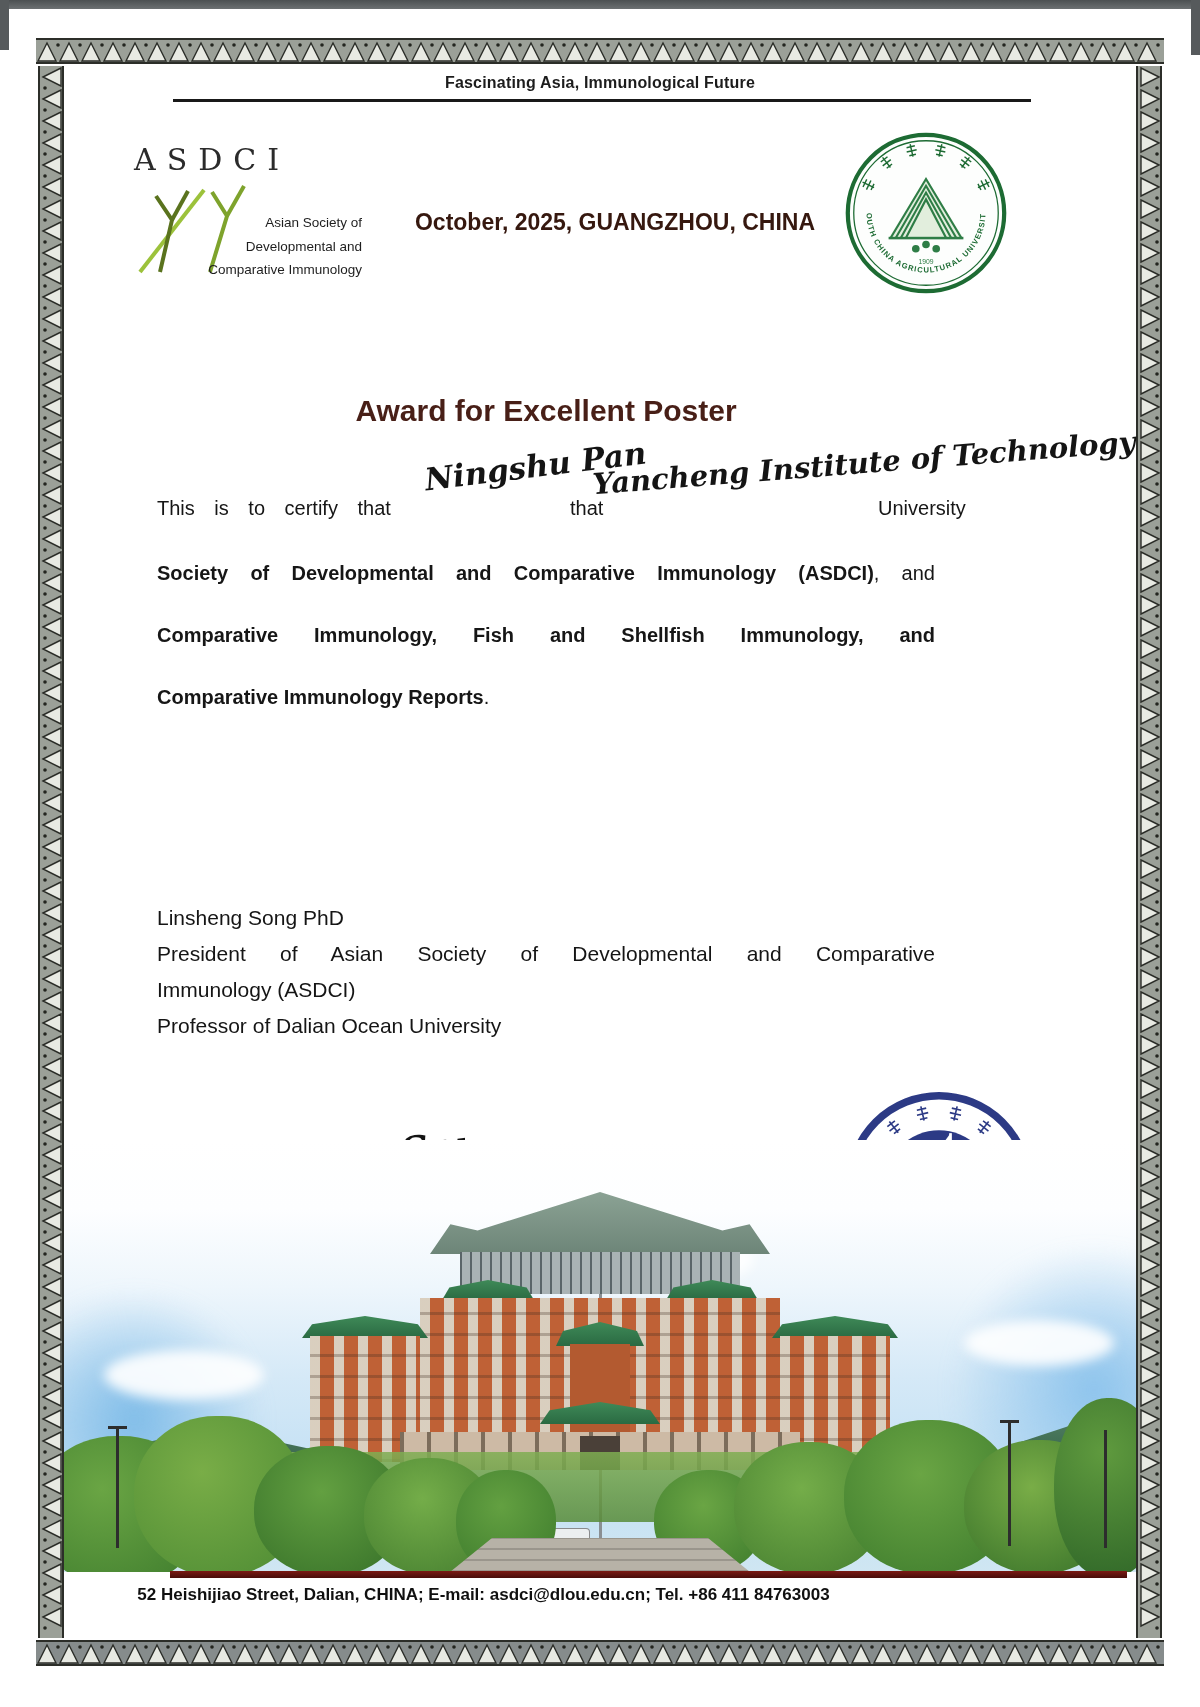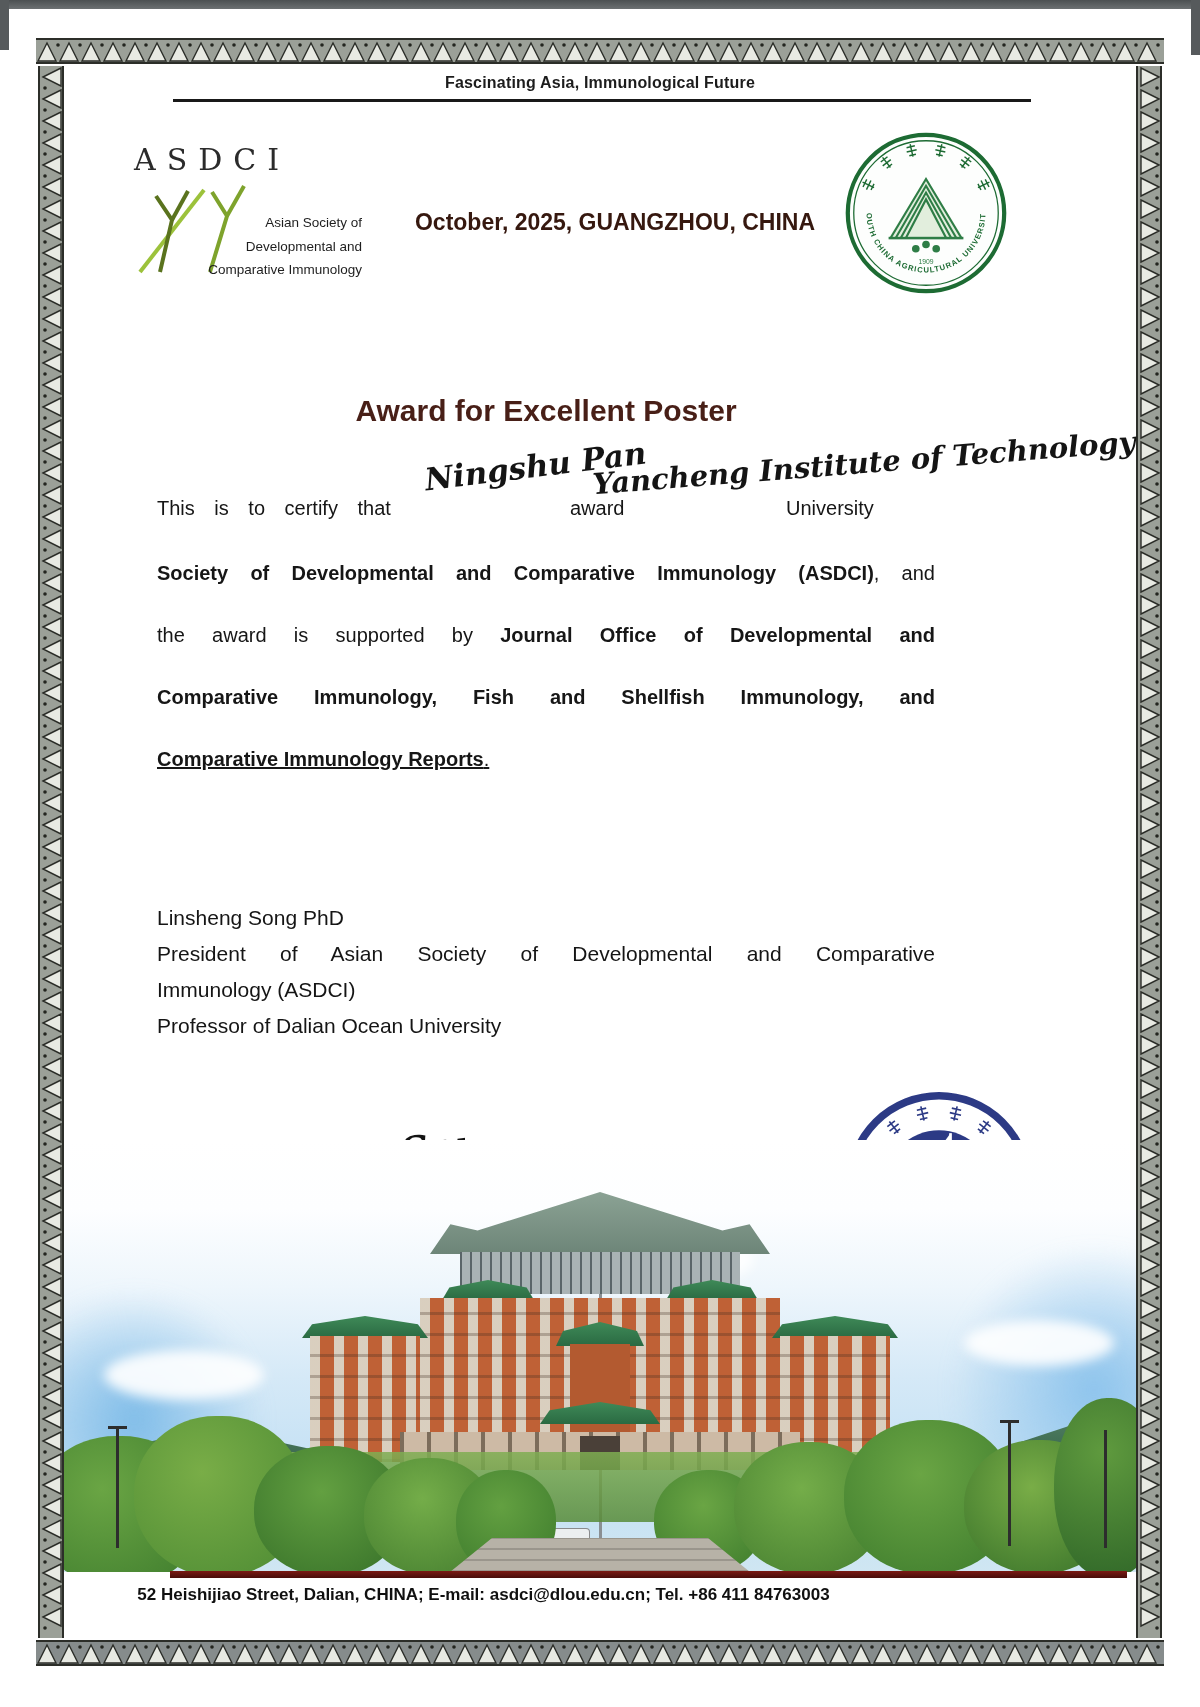--- a/index.html
+++ b/index.html
@@ -9,21 +9,21 @@
   .center{text-align:center;}
   .tagline{left:0;top:74px;width:1200px;font-size:16px;font-weight:bold;color:#1c1c1c;letter-spacing:.2px;}
   .rule{left:173px;top:99px;width:858px;height:3px;background:#191919;}
   .logotype{left:134px;top:142px;font-family:"DejaVu Serif",serif;font-size:30px;letter-spacing:11px;color:#2b2b2b;}
   .orgname{left:198px;top:211px;width:164px;text-align:right;font-size:13.5px;line-height:23.5px;color:#1e1e1e;}
   .congress-title{left:355px;top:144px;width:520px;font-size:30px;font-weight:bold;color:#45201a;}
   .congress-date{left:355px;top:209px;width:520px;font-size:23px;font-weight:600;color:#36180f;}
   .award-title{left:157px;top:394px;width:778px;font-size:30px;font-weight:bold;color:#481f17;}
   .bodytext{font-size:20px;color:#161616;}
   .bline{height:62px;line-height:62px;text-align:justify;text-align-last:justify;}
-  .bline.noj{text-align:right;text-align-last:left;text-decoration:underline;}
+  .bline.noj{text-align:right;text-align-last:left;}
   .b{font-weight:bold;}
   .hand{font-family:"DejaVu Serif",serif;font-style:italic;font-weight:600;color:#141414;white-space:nowrap;}
   .sigblock{left:157px;top:900px;width:778px;font-size:21px;line-height:36px;color:#151515;}
   .just{text-align:justify;text-align-last:justify;}
   .footerline{left:0;top:1585px;width:967px;font-size:17px;font-weight:bold;color:#101010;}
   .redbar{left:170px;top:1571px;width:957px;height:7px;background:linear-gradient(#7a1a14,#480d09);}
   .scan-top{left:0;top:0;width:1200px;height:9px;background:linear-gradient(#4c5052,#6c7072);}
   .scan-l{left:0;top:0;width:9px;height:50px;background:#565a5c;}
   .scan-r{left:1191px;top:0;width:9px;height:55px;background:#565a5c;}
   
@@ -615,28 +615,27 @@
         <path d="M-5,-6 L5,-6 M0,-9 L0,6 M-6,-1 L6,-1 M-4,4 L4,4" stroke="#1d6b33" stroke-width="1.7" fill="none"></path>
       </g>
       <g transform="rotate(64 100 100) translate(100 26)">
         <path d="M-5,-6 L5,-6 M0,-9 L0,6 M-6,-1 L6,-1 M-4,4 L4,4" stroke="#1d6b33" stroke-width="1.7" fill="none"></path>
       </g>
     </svg>
 
   <div class="abs award-title center">Award for Excellent Poster</div>
 
   <div class="abs bodytext" style="left:157px;top:497px;word-spacing:14px;">This is to certify that</div>
-  <div class="abs bodytext" style="left:570px;top:497px;">award</div>
-  <div class="abs bodytext" style="left:786px;top:497px;">University</div>
+  <div class="abs bodytext" style="left:570px;top:497px;">that</div>
+  <div class="abs bodytext" style="left:878px;top:497px;">University</div>
   <div class="abs hand" style="left:424px;top:448px;font-size:31px;transform:rotate(-7deg);">Ningshu Pan</div>
   <div class="abs hand" style="left:592px;top:446px;font-size:29px;transform:rotate(-4.5deg);">Yancheng Institute of Technology</div>
 
   <div class="abs bodytext" style="left:157px;top:542px;width:778px;">
     <div class="bline"><span class="b">Society of Developmental and Comparative Immunology (ASDCI)</span><span>, and</span></div>
-    <div class="bline"><span>the award is supported by </span><span class="b">Journal Office of Developmental and</span></div>
     <div class="bline"><span class="b">Comparative Immunology, Fish and Shellfish Immunology, and</span></div>
     <div class="bline noj"><span class="b">Comparative Immunology Reports</span><span>.</span></div>
   </div>
 
   <div class="abs sigblock">
     <div>Linsheng Song PhD</div>
     <div class="just">President of Asian Society of Developmental and Comparative</div>
     <div>Immunology (ASDCI)</div>
     <div>Professor of Dalian Ocean University</div>
   </div>

